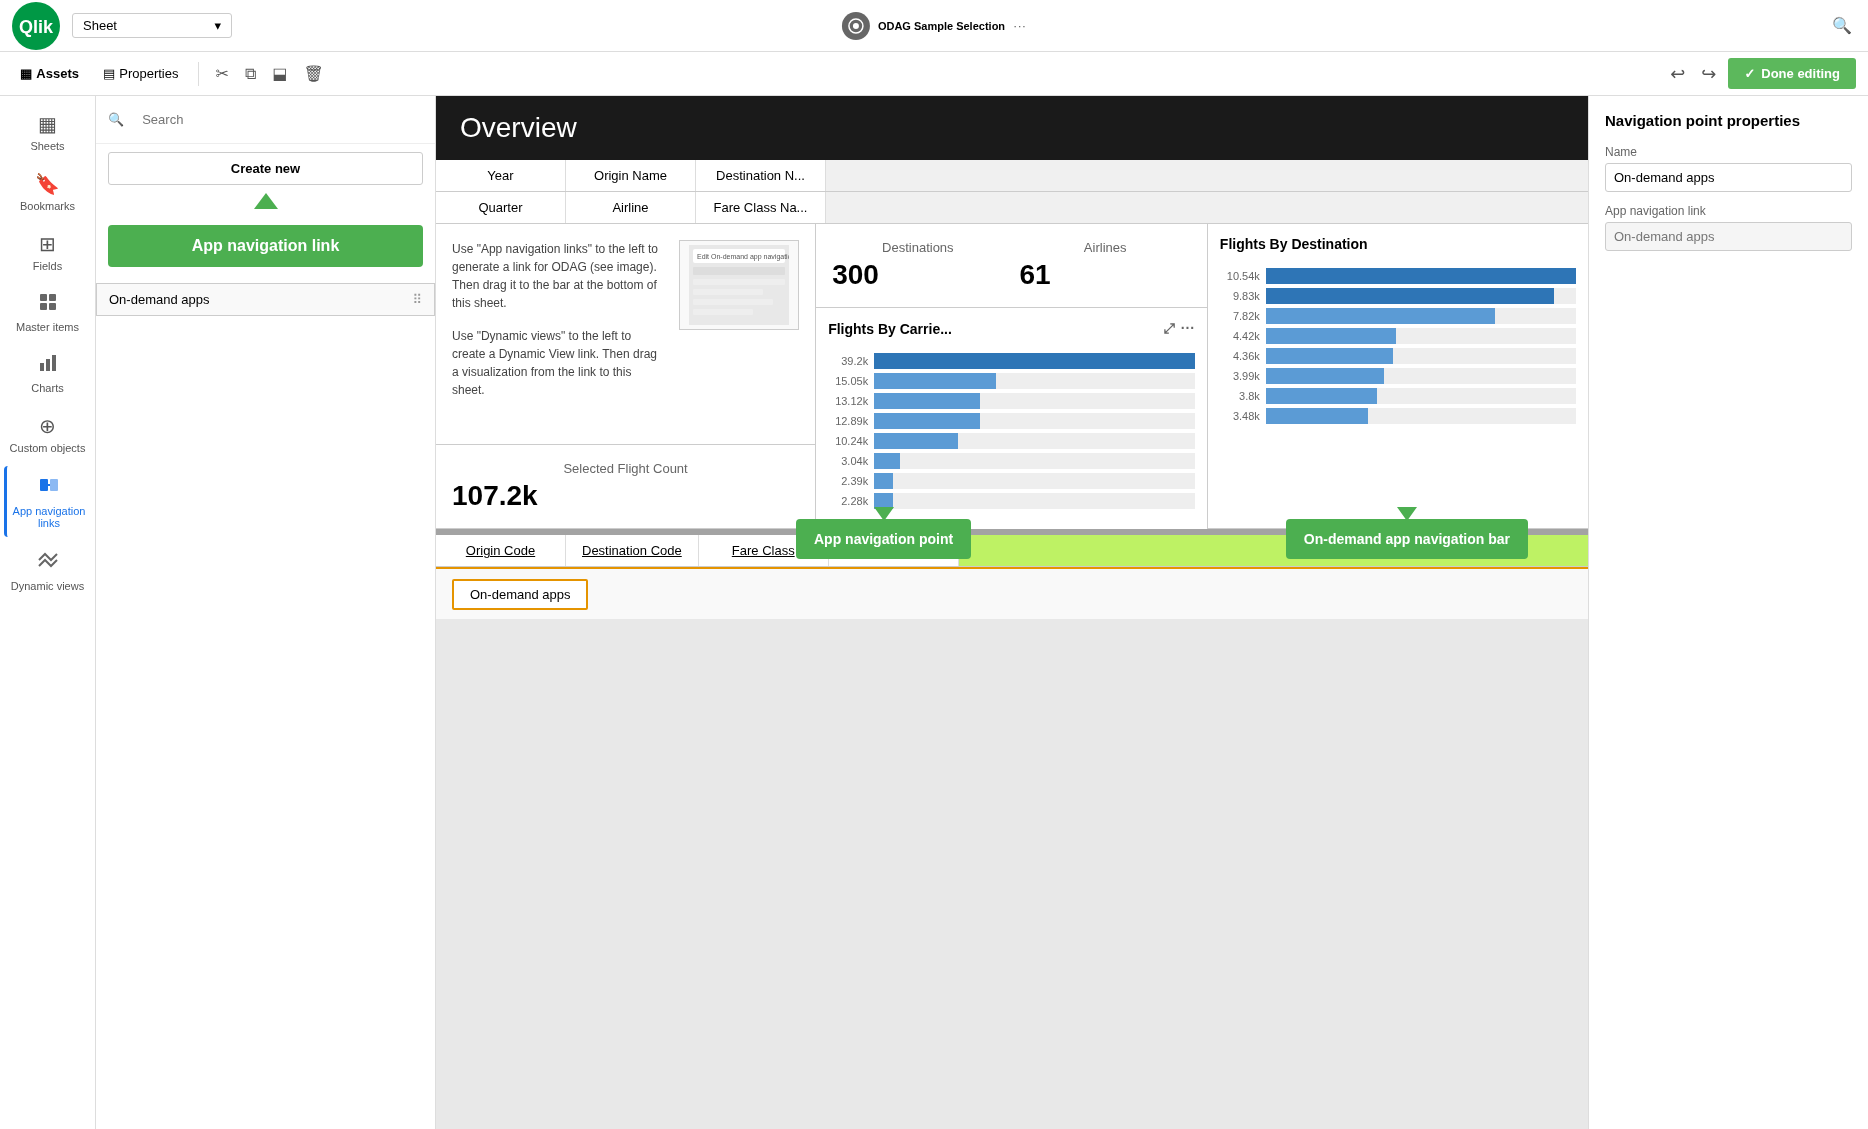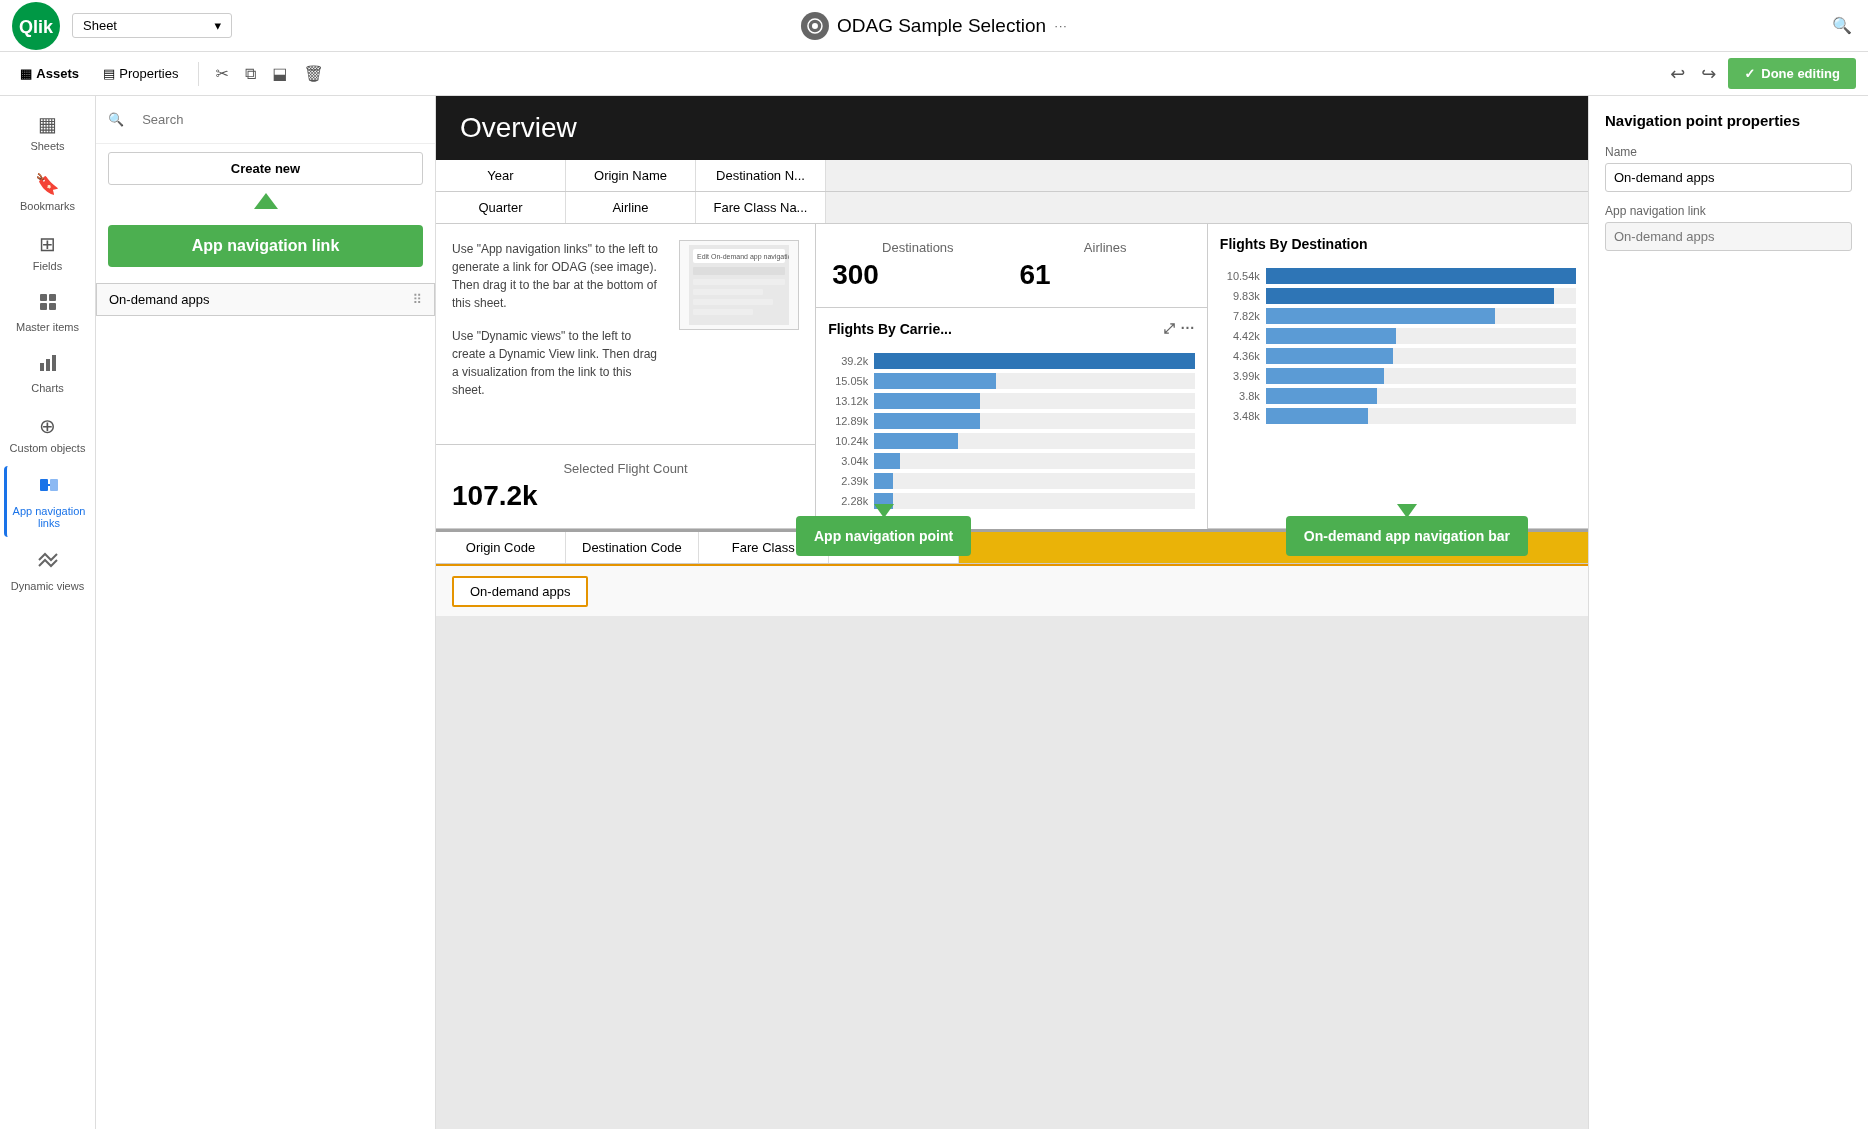--- a/index.html
+++ b/index.html
@@ -191,21 +191,21 @@
     <span style="margin-left:auto;">▾</span>
   </div>
 
   <div class="top-center">
     <div class="app-icon">
       <svg width="16" height="16" viewBox="0 0 16 16" fill="none">
         <circle cx="8" cy="8" r="7" stroke="#fff" stroke-width="1.5"></circle>
         <circle cx="8" cy="8" r="3" fill="#fff"></circle>
       </svg>
     </div>
-    <span style="font-size:19px;font-weight:400;">ODAG Sample Selection</span>
+    <span style="font-size:11px;font-weight:700;">ODAG Sample Selection</span>
     <span style="color:#666;cursor:pointer;">···</span>
   </div>
 
   <div class="top-right">
     <button class="icon-btn">🔍</button>
   </div>
 </div>
 
 <div class="toolbar">
   <div class="toolbar-tab active">
@@ -498,21 +498,21 @@
                 <div class="bar-label">3.48k</div>
                 <div class="bar-bg">
                     <div class="bar-fill" style="width:33%;"></div>
                   </div>
               </div>
             </div>
           </div>
         </div>
       </div>
 
-      <div style="display:flex;background:#eab308;border-top:3px solid #a3a3a3;border-bottom:1px solid #ccc;">
+      <div style="display:flex;background:#bef264;border-top:6px solid #a3a3a3;border-bottom:1px solid #ccc;text-decoration:underline;">
         <div class="filter-item">Origin Code</div>
         <div class="filter-item">Destination Code</div>
         <div class="filter-item">Fare Class</div>
         <div class="filter-item">Ticket C...</div>
         <div style="flex:1;"></div>
       </div>
 
       <div style="position:relative;display:flex;align-items:center;background:#f9f9f9;border-top:2px solid #e59400;height:52px;padding:0 16px;">
         <button class="nav-point-btn">
           <span>On-demand apps</span>

